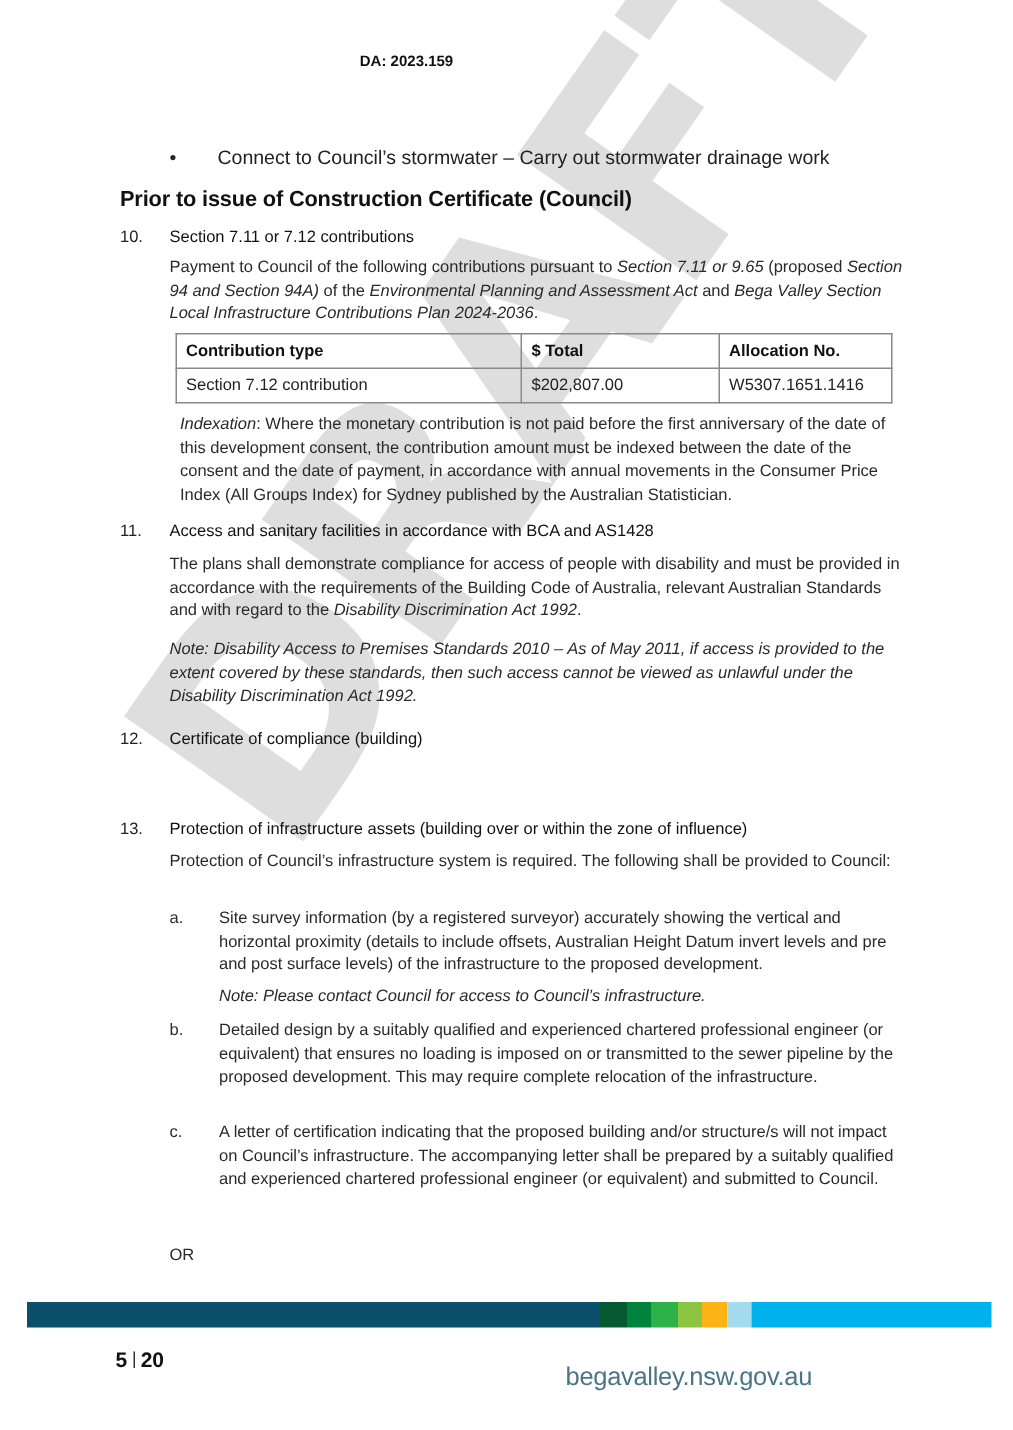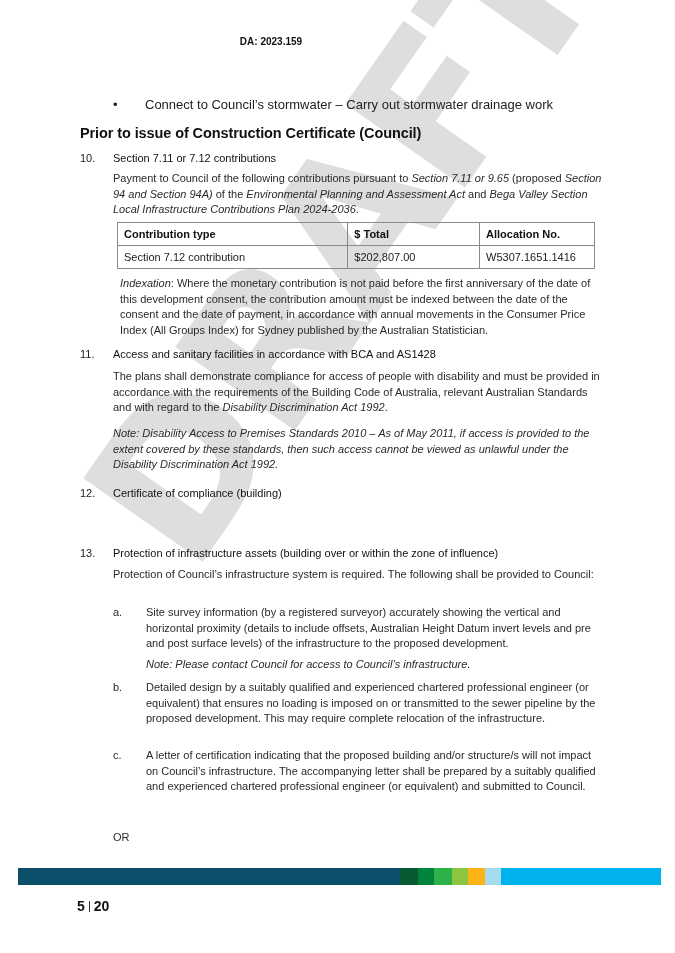--- a/index.html
+++ b/index.html
@@ -147,13 +147,14 @@
     <span style="width: 16px; background: rgb(140, 198, 64);"></span>
     <span style="width: 17px; background: rgb(252, 179, 22);"></span>
     <span style="width: 16px; background: rgb(165, 219, 239);"></span>
     <span style="width: 160px; background: rgb(0, 178, 236);"></span>
   </div>
 
   <div class="page-num">
     <span>5</span><span class="sep"></span><span>20</span>
   </div>
 
+  <div class="site-url">begavalley.nsw.gov.au</div>
 </div>
 
 </body></html>

